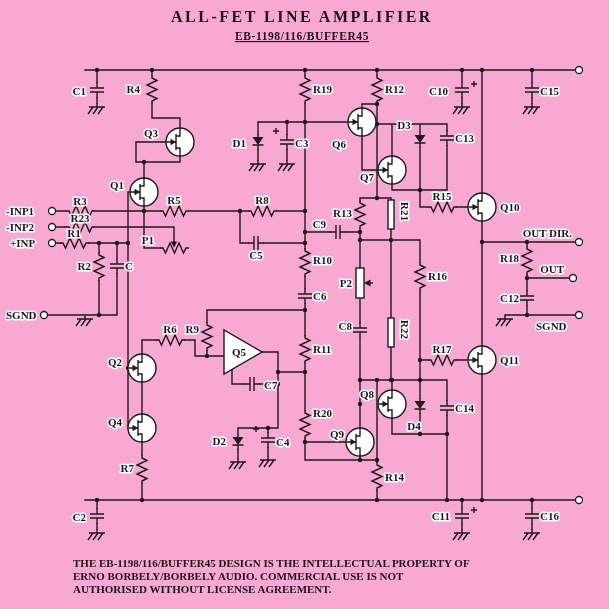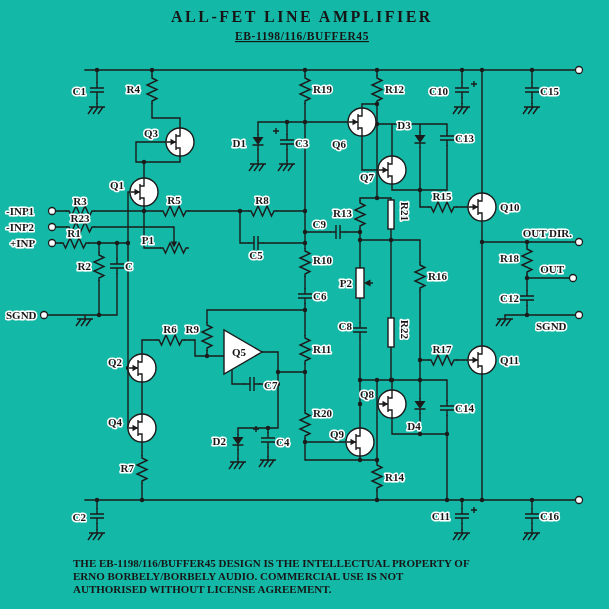--- a/index.html
+++ b/index.html
@@ -1,16 +1,16 @@
 <!DOCTYPE html>
 <html><head>
 <meta charset="utf-8">
 <style>
   html,body{margin:0;padding:0;background:#ffffff;}
-  .page{width:609px;height:609px;background:#14b8a6;position:relative;overflow:hidden;}
+  .page{width:609px;height:609px;background:#f9a8d4;position:relative;overflow:hidden;}
   svg{display:block;font-family:"Liberation Serif","DejaVu Serif",serif;}
   .wire{stroke:#1b1b1b;stroke-width:1.4;fill:none;stroke-linecap:square;}
   .sym{stroke:#1b1b1b;stroke-width:1.4;fill:none;}
   .symfill{fill:#1b1b1b;stroke:none;}
   .white{fill:#ffffff;}
   .dot{fill:#1b1b1b;stroke:none;}
   .term{fill:#ffffff;stroke:#1b1b1b;stroke-width:1.3;}
   .lbl{font-size:11px;font-weight:bold;fill:#161616;paint-order:stroke;stroke:#ffffff;stroke-width:3px;stroke-linejoin:round;}
   .title{font-size:16px;font-weight:bold;letter-spacing:2.5px;fill:#161616;}
   .subtitle{font-size:11.5px;font-weight:bold;letter-spacing:0.6px;fill:#161616;text-decoration:underline;}

